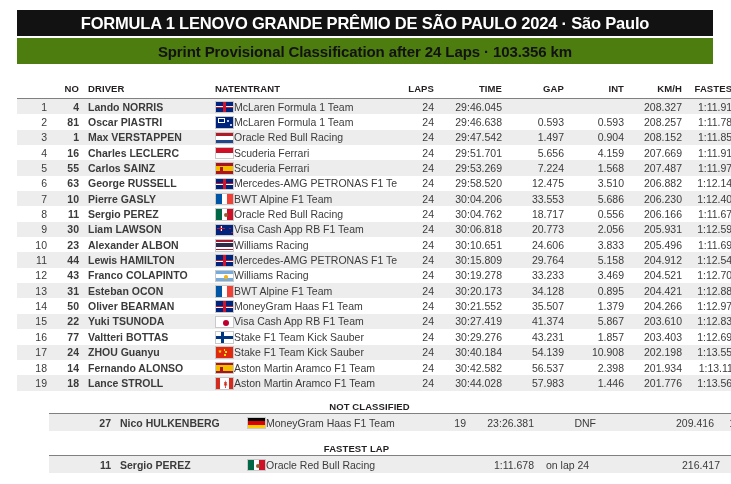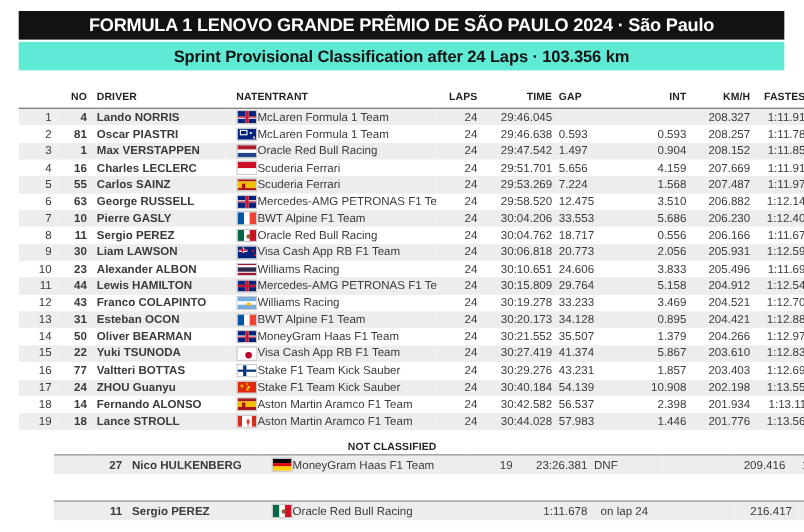--- a/index.html
+++ b/index.html
@@ -38,21 +38,21 @@
     font-size: 16.5px;
     letter-spacing: -0.2px;
     white-space: nowrap;
   }
   .banner-sub {
     position: absolute;
     left: 17px;
     top: 38px;
     width: 696px;
     height: 26px;
-    background: #5eead4;
+    background: #4d7c0f;
     color: #121212;
     display: flex;
     align-items: center;
     justify-content: center;
     font-weight: bold;
     font-size: 15px;
     letter-spacing: -0.1px;
     white-space: nowrap;
   }
 
@@ -93,21 +93,21 @@
   tbody tr.even td { background: #ffffff; }
 
   
   .c-pos   { width: 30px;  text-align: right;  padding-right: 5px !important; color:#3b3b3b; }
   .c-no    { width: 27px;  text-align: right;  padding-right: 9px !important; font-weight: bold; color:#231f20; }
   .c-drv   { width: 118px; text-align: left;   font-weight: bold; color:#231f20; }
   .c-nat   { width: 27px;  text-align: right;   padding-left: 1px !important; }
   .c-ent   { width: 163px; text-align: left; }
   .c-laps  { width: 37px;  text-align: right;  padding-right: 6px !important; }
   .c-time  { width: 62px;  text-align: right;  padding-right: 6px !important; }
-  .c-gap   { width: 56px;  text-align: left;  padding-right: 6px !important; }
+  .c-gap   { width: 56px;  text-align: right;  padding-right: 6px !important; }
   .c-int   { width: 54px;  text-align: right;  padding-right: 6px !important; }
   .c-kmh   { width: 52px;  text-align: right;  padding-right: 6px !important; }
   .c-fast  { width: 50px;  text-align: right;  padding-right: 6px !important; }
 
   
   .flag {
     display: inline-block;
     width: 19px;
     height: 12.5px;
     vertical-align: middle;
@@ -425,41 +425,42 @@
             <td class="c-time">30:44.028</td>
             <td class="c-gap">57.983</td>
             <td class="c-int">1.446</td>
             <td class="c-kmh">201.776</td>
             <td class="c-fast">1:13.560</td>
           </tr>
         </tbody>
     </table>
   </div>
 
-  <div class="sec-title" id="nc-title" style="top:401px; left:0; width:713px; text-align:center;">NOT CLASSIFIED</div>
+  <div class="sec-title" id="nc-title" style="top:401px; left:0; width:713px; text-align:center;padding-left:13px;">NOT CLASSIFIED</div>
   <div class="sec-table" id="nc-wrap" style="top:413px;">
     <table>
       <tbody id="not-classified-body">
           <tr class="top-rule">
             <td class="c-pos"></td>
             <td class="c-no">27</td>
             <td class="c-drv">Nico HULKENBERG</td>
             <td class="c-nat"><span class="flag"><i style="left:0;top:0;width:100%;height:33.4%;background:#000;"></i><i style="left:0;top:33.4%;width:100%;height:33.3%;background:#dd0000;"></i><i style="left:0;top:66.7%;width:100%;height:33.3%;background:#ffce00;"></i></span></td>
             <td class="c-ent">MoneyGram Haas F1 Team</td>
             <td class="c-laps">19</td>
             <td class="c-time">23:26.381</td>
             <td class="c-gap">DNF</td>
             <td class="c-int"></td>
             <td class="c-kmh">209.416</td>
             <td class="c-fast">1:12.879</td>
           </tr>
         </tbody>
     </table>
   </div>
 
+  <div class="sec-title" id="fl-title" style="top:443px; left:0; width:713px; text-align:center;">FASTEST LAP</div>
   <div class="sec-table" id="fl-wrap" style="top:455px;">
     <table>
       <tbody id="fastest-lap-body">
           <tr class="top-rule">
             <td class="c-pos"></td>
             <td class="c-no">11</td>
             <td class="c-drv">Sergio PEREZ</td>
             <td class="c-nat"><span class="flag"><i style="left:0;top:0;width:33.4%;height:100%;background:#006847;"></i><i style="left:33.4%;top:0;width:33.3%;height:100%;background:#fff;"></i><i style="left:66.7%;top:0;width:33.3%;height:100%;background:#ce1126;"></i><i style="left:8px;top:4px;width:4px;height:4px;background:#8d6033;border-radius:50%;"></i></span></td>
             <td class="c-ent">Oracle Red Bull Racing</td>
             <td class="c-laps"></td>

